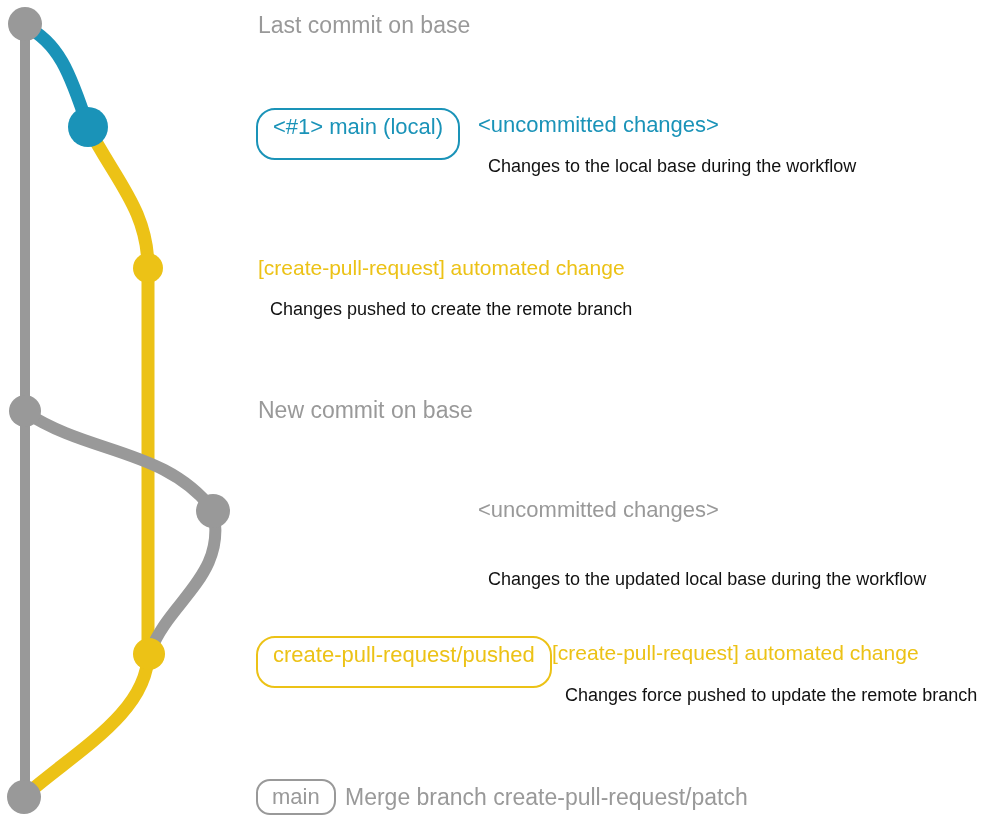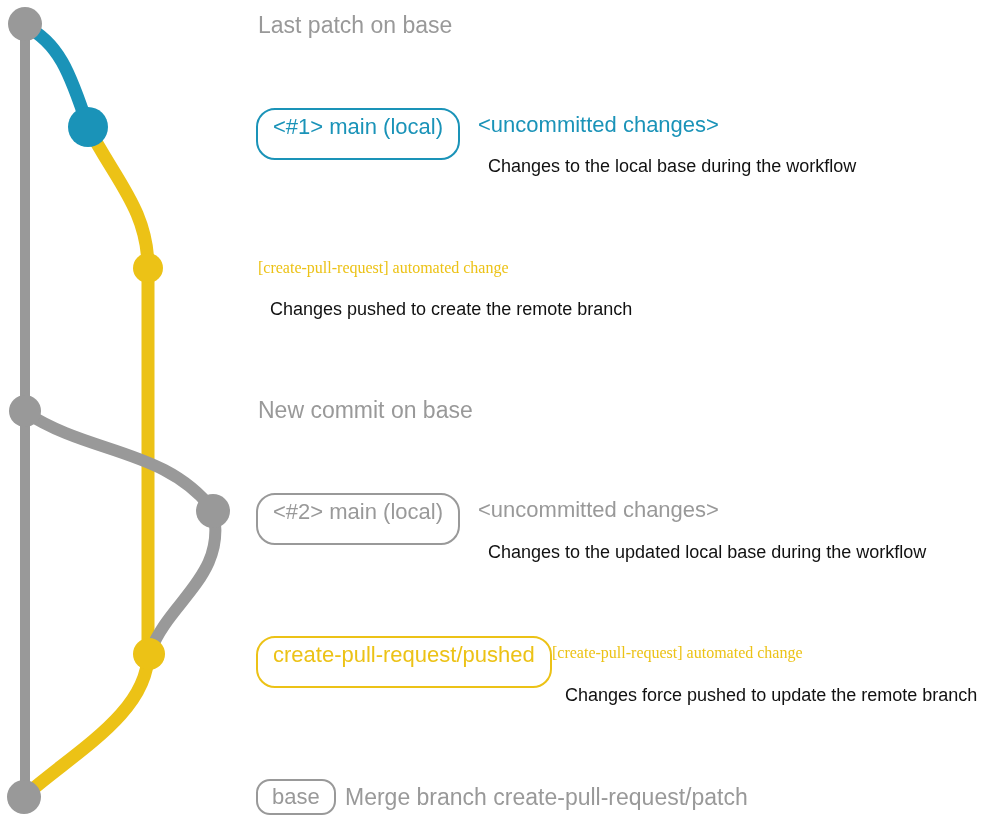--- a/index.html
+++ b/index.html
@@ -41,21 +41,21 @@
     font-size: 22px;
     white-space: nowrap;
   }
   .pill-blue   { color: var(--blue);   border-color: var(--blue); }
   .pill-gray   { color: var(--gray);   border-color: var(--gray); }
   .pill-yellow { color: var(--yellow); border-color: var(--yellow); }
   .pill-main   { height: 36px; line-height: 32px; padding: 0 14px; border-radius: 14px; }
 
   .tag-blue   { color: var(--blue);   font-size: 22px; line-height: 26px; }
   .tag-gray   { color: var(--gray);   font-size: 22px; line-height: 26px; }
-  .tag-yellow { color: var(--yellow); font-size: 16px; line-height: 26px; font-family: Liberation Serif, serif; }
+  .tag-yellow { color: var(--yellow); font-size: 21px; line-height: 26px; }
   .desc {
     color: var(--dark);
     font-family: Liberation Sans, sans-serif;
     font-size: 18px;
     line-height: 25px;
     margin-top: 10px;
   }
   .merge-text { color: var(--gray); font-size: 23px; line-height: 27px; }
 </style>
 </head>
@@ -79,35 +79,34 @@
 
     <circle cx="25" cy="24" r="17" class="dot-gray"></circle>
     <circle cx="88" cy="127" r="20" class="dot-blue"></circle>
     <circle cx="148" cy="268" r="15" class="dot-yellow"></circle>
     <circle cx="25" cy="411" r="16" class="dot-gray"></circle>
     <circle cx="213" cy="511" r="17" class="dot-gray"></circle>
     <circle cx="149" cy="654" r="16" class="dot-yellow"></circle>
     <circle cx="24" cy="797" r="17" class="dot-gray"></circle>
   </svg>
 
-  <div class="lbl milestone" style="left:258px; top:12px;">Last patch on base</div>
+  <div class="lbl milestone" style="left:258px; top:12px;">Last commit on base</div>
 
   <div class="pill pill-blue" style="left:256px; top:108px;">&lt;#1&gt; main (local)</div>
   <div class="lbl tag-blue" style="left:478px; top:112px;">&lt;uncommitted changes&gt;</div>
   <div class="lbl desc" style="left:488px; top:144px;">Changes to the local base during the workflow</div>
 
   <div class="lbl tag-yellow" style="left:258px; top:255px;">[create-pull-request] automated change</div>
   <div class="lbl desc" style="left:270px; top:287px;">Changes pushed to create the remote branch</div>
 
   <div class="lbl milestone" style="left:258px; top:397px;">New commit on base</div>
 
-  <div class="pill pill-gray" style="left:256px; top:493px;">&lt;#2&gt; main (local)</div>
   <div class="lbl tag-gray" style="left:478px; top:497px;">&lt;uncommitted changes&gt;</div>
-  <div class="lbl desc" style="left:488px; top:530px;">Changes to the updated local base during the workflow</div>
+  <div class="lbl desc" style="left:488px; top:557px;">Changes to the updated local base during the workflow</div>
 
   <div class="pill pill-yellow" style="left:256px; top:636px;">create-pull-request/pushed</div>
   <div class="lbl tag-yellow" style="left:552px; top:640px;">[create-pull-request] automated change</div>
   <div class="lbl desc" style="left:565px; top:673px;">Changes force pushed to update the remote branch</div>
 
-  <div class="pill pill-gray pill-main" style="left:256px; top:779px;">base</div>
+  <div class="pill pill-gray pill-main" style="left:256px; top:779px;">main</div>
   <div class="lbl merge-text" style="left:345px; top:784px;text-align:center;">Merge branch create-pull-request/patch</div>
 
 </div>
 
 </body></html>

